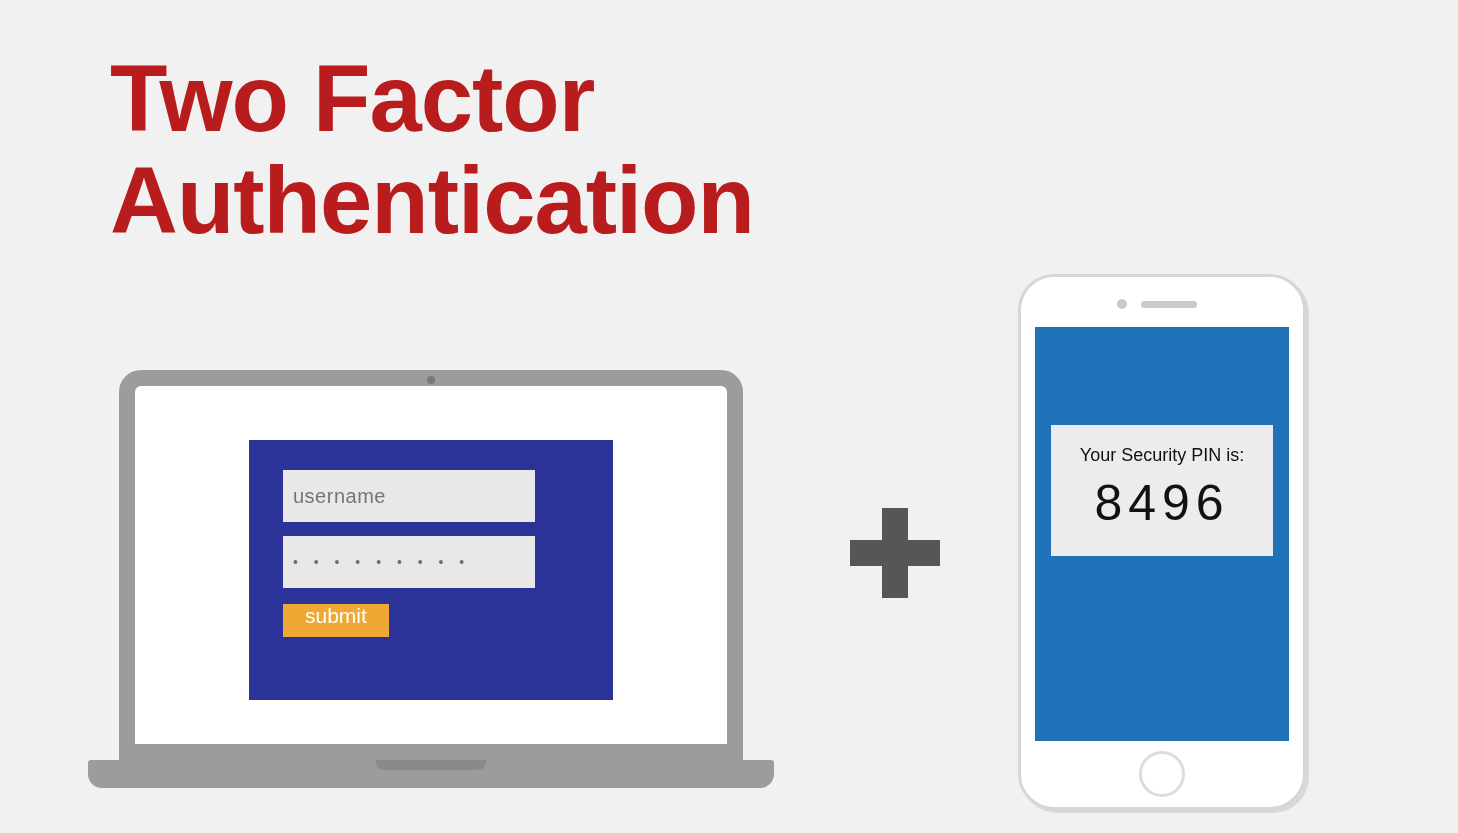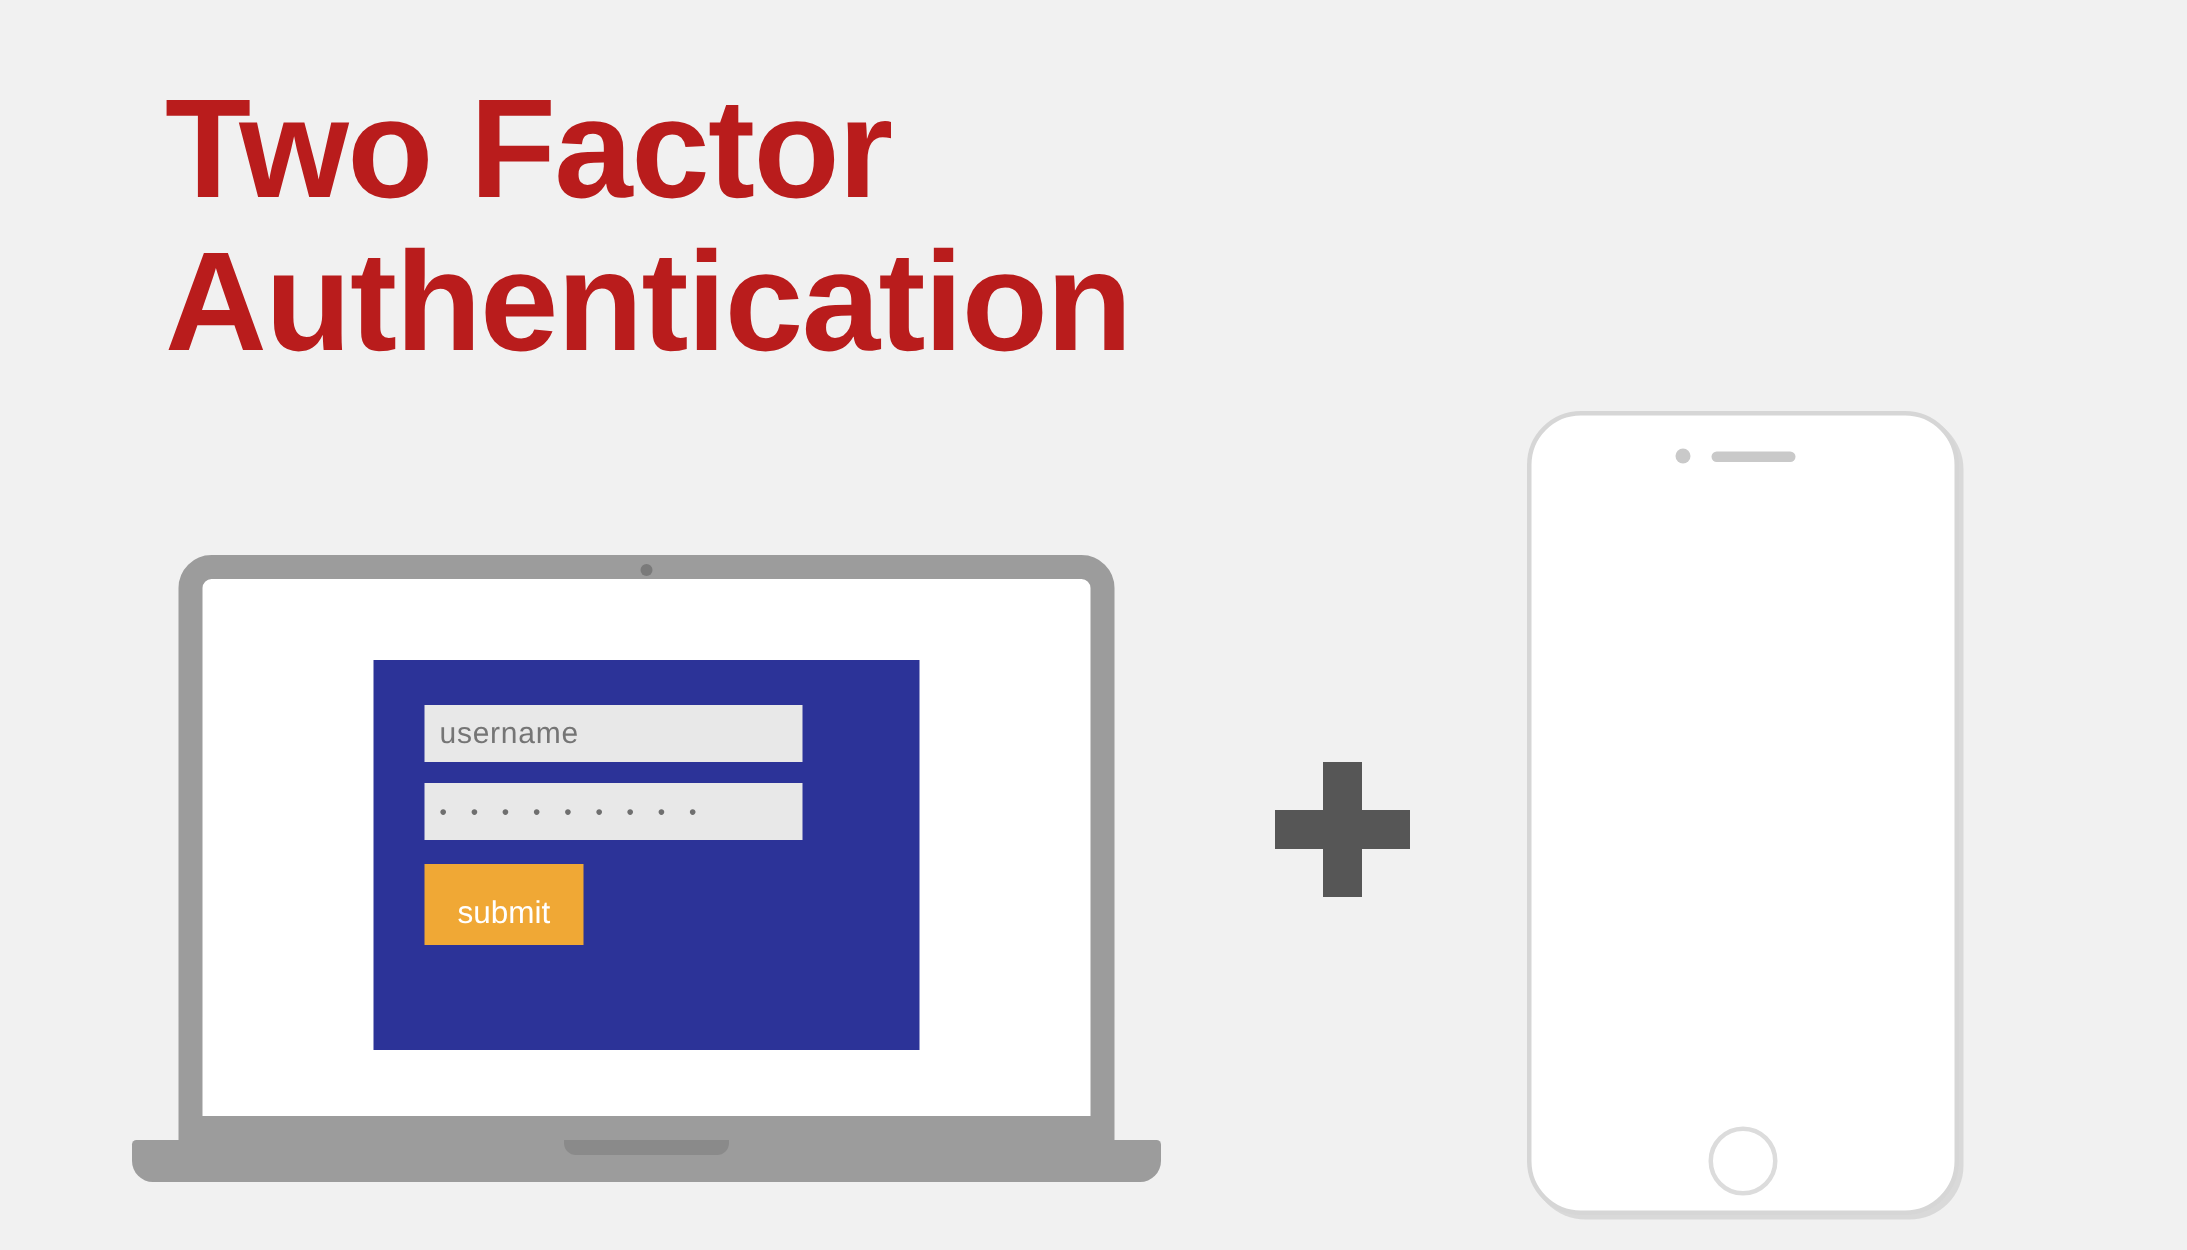--- a/index.html
+++ b/index.html
@@ -75,21 +75,21 @@
     left: 114px;
     top: 54px;
     width: 364px;
     height: 260px;
     background: #2c3398;
     padding: 30px 34px 24px 34px;
   }
   .login-panel .field {
     display: block;
     width: 252px;
-    height: 38px;
+    height: 52px;
     background: #e8e8e8;
     border: none;
     margin-bottom: 14px;
     padding: 0 10px;
     font-size: 20px;
     font-family: inherit;
     color: #6f6f6f;
     letter-spacing: 0.5px;
   }
   .login-panel .field.pw {
@@ -99,21 +99,21 @@
   }
   .login-panel .field::placeholder {
     color: #757575;
   }
   .login-panel .submit {
     display: inline-block;
     background: #f0a835;
     color: #ffffff;
     border: none;
     font-size: 21px;
-    padding: 21px 22px 9px 22px;
+    padding: 0 22px 9px 22px;
     font-family: inherit;
     cursor: pointer;
     margin-top: 2px;
   }
 
   
   .plus {
     position: absolute;
     left: 850px;
     top: 508px;
@@ -221,14 +221,20 @@
   <div class="laptop-base">
     <div class="laptop-notch"></div>
   </div>
 </div>
 
 <div class="plus"></div>
 
 <div class="phone">
   <div class="phone-camera"></div>
   <div class="phone-speaker"></div>
+  <div class="phone-screen">
+    <div class="pin-card">
+      <div class="pin-label">Your Security PIN is:</div>
+      <div class="pin-value">8496</div>
+    </div>
+  </div>
   <div class="phone-home"></div>
 </div>
 
 </body></html>

